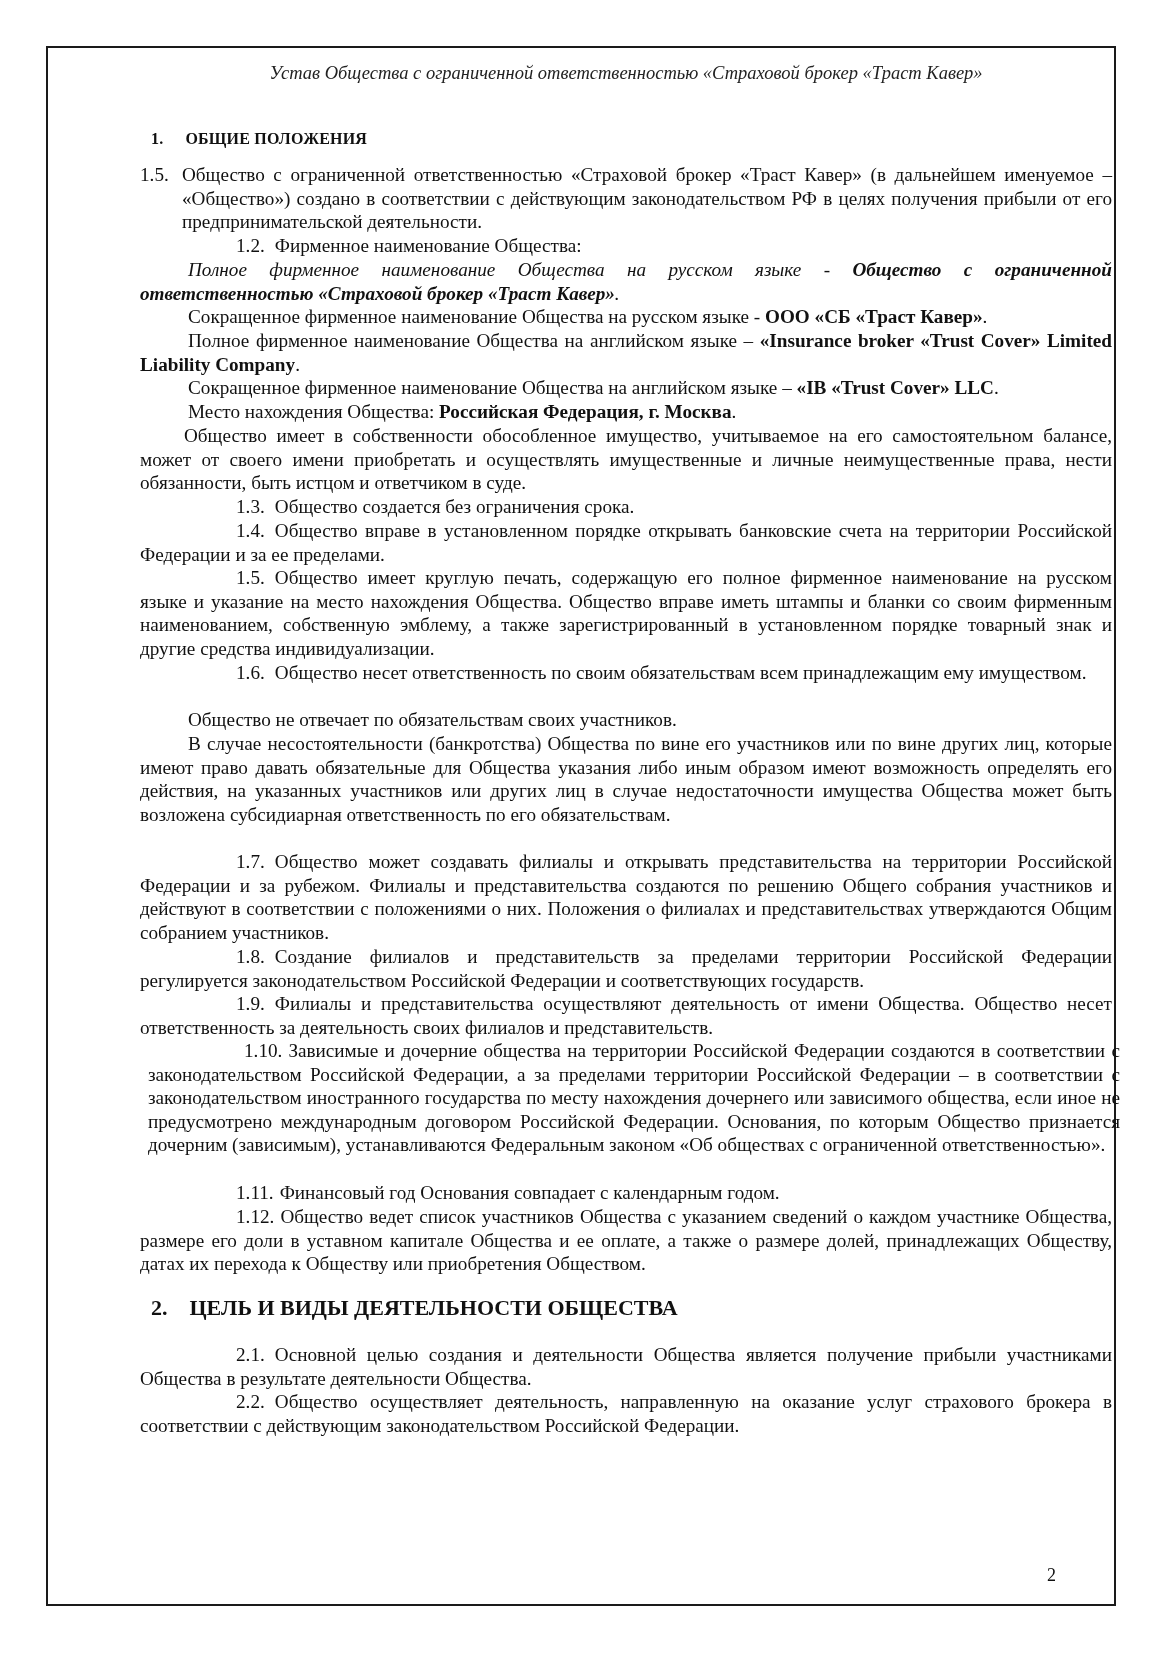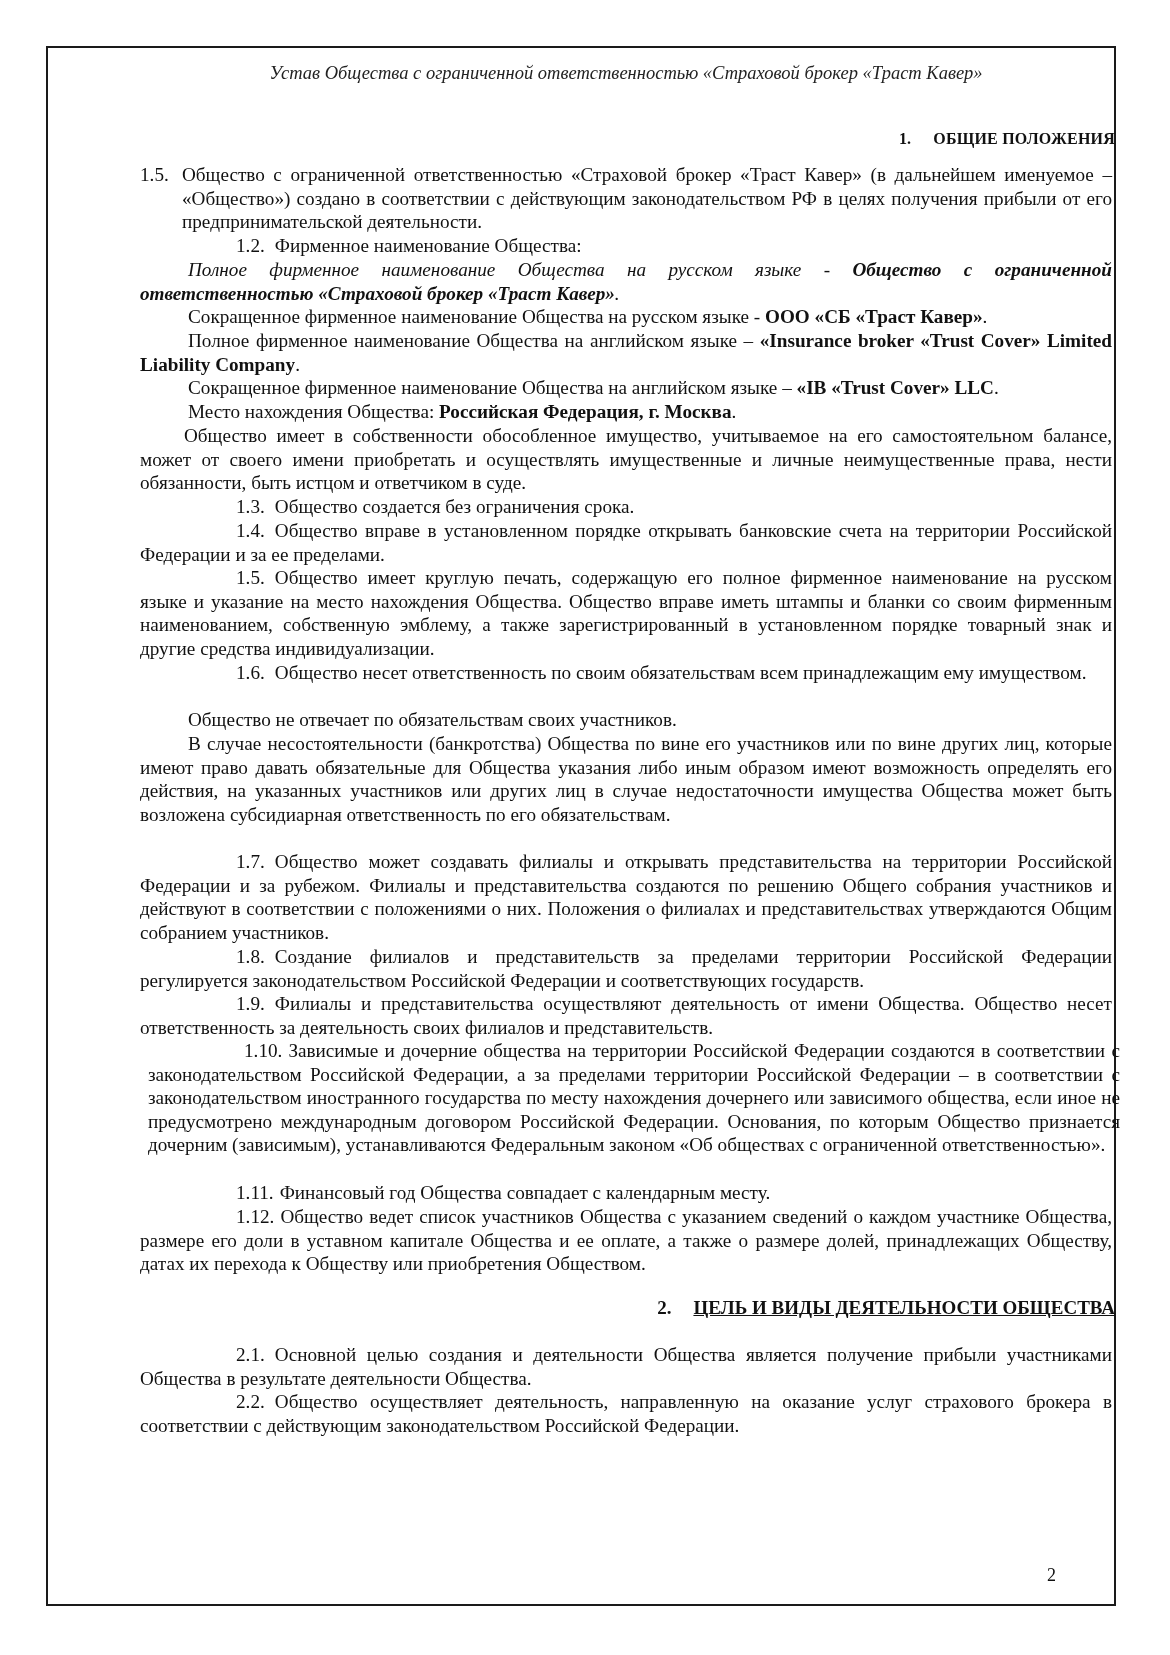--- a/index.html
+++ b/index.html
@@ -10,24 +10,24 @@
   }
   .doc {
     position: absolute; left: 140px; top: 60px; width: 972px;
     font-family: "Liberation Serif", serif; color: #111; font-size: 19.2px; line-height: 23.6px;
   }
   .running-header {
     position: absolute; left: 0; top: 2px; width: 972px; text-align: center;
     font-style: italic; font-size: 18.5px; color: #222;
   }
   .sec-title {
-    position: absolute; left: 3px; width: 972px; text-align: right; font-weight: bold;
+    position: absolute; left: 11px; width: 972px; text-align: left; font-weight: bold;
   }
   .sec1 { top: 67px; font-size: 16px; letter-spacing: 0.2px; }
-  .sec2 { top: 1306px; font-size: 19px; text-decoration: underline; }
+  .sec2 { top: 1306px; font-size: 22px; }
   .sec-title .num { display: inline-block; margin-right: 22px; }
   .p { position: absolute; left: 0; width: 972px; text-align: justify; text-align-last: left; }
   .p.ind2 { text-indent: 48px; }
   .hang-body { position: absolute; left: 42px; top: 0; width: 930px; text-align: justify; text-align-last: left; }
   .num-inline { display: inline-block; margin-right: 10px; }
   .page-number {
     position: absolute; left: 1047px; top: 1565px; font-family: "Liberation Serif", serif;
     font-size: 18px; color: #111;
   }
   b { font-weight: bold; }
@@ -106,21 +106,21 @@
 
   <div class="p ind2" style="top:932px;">
     <span class="num-inline">1.9.</span><span>Филиалы и представительства осуществляют деятельность от имени Общества. Общество несет ответственность за деятельность своих филиалов и представительств.</span>
   </div>
 
   <div class="p ind2" style="top:979px;margin-left:8px;">
     <span class="num-inline" style="margin-right:6px;">1.10.</span><span>Зависимые и дочерние общества на территории Российской Федерации создаются в соответствии с законодательством Российской Федерации, а за пределами территории Российской Федерации – в соответствии с законодательством иностранного государства по месту нахождения дочернего или зависимого общества, если иное не предусмотрено международным договором Российской Федерации. Основания, по которым Общество признается дочерним (зависимым), устанавливаются Федеральным законом «Об обществах с ограниченной ответственностью».</span>
   </div>
 
   <div class="p ind2" style="top:1121px;">
-    <span class="num-inline" style="margin-right:6px;">1.11.</span><span>Финансовый год Общества совпадает с календарным месту.</span>
+    <span class="num-inline" style="margin-right:6px;">1.11.</span><span>Финансовый год Основания совпадает с календарным годом.</span>
   </div>
 
   <div class="p ind2" style="top:1145px;">
     <span class="num-inline" style="margin-right:6px;">1.12.</span><span>Общество ведет список участников Общества с указанием сведений о каждом участнике Общества, размере его доли в уставном капитале Общества и ее оплате, а также о размере долей, принадлежащих Обществу, датах их перехода к Обществу или приобретения Обществом.</span>
   </div>
 
   <div class="sec-title sec2" style="top:1236px;">
     <span class="num">2.</span><span>ЦЕЛЬ И ВИДЫ ДЕЯТЕЛЬНОСТИ ОБЩЕСТВА</span>
   </div>
 

